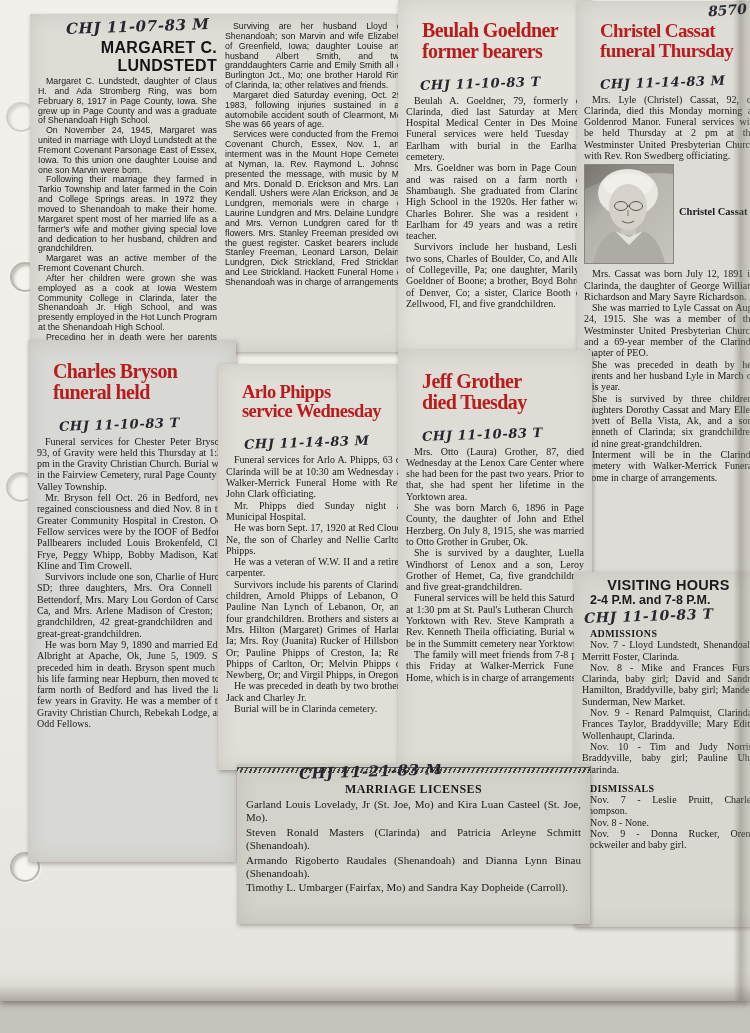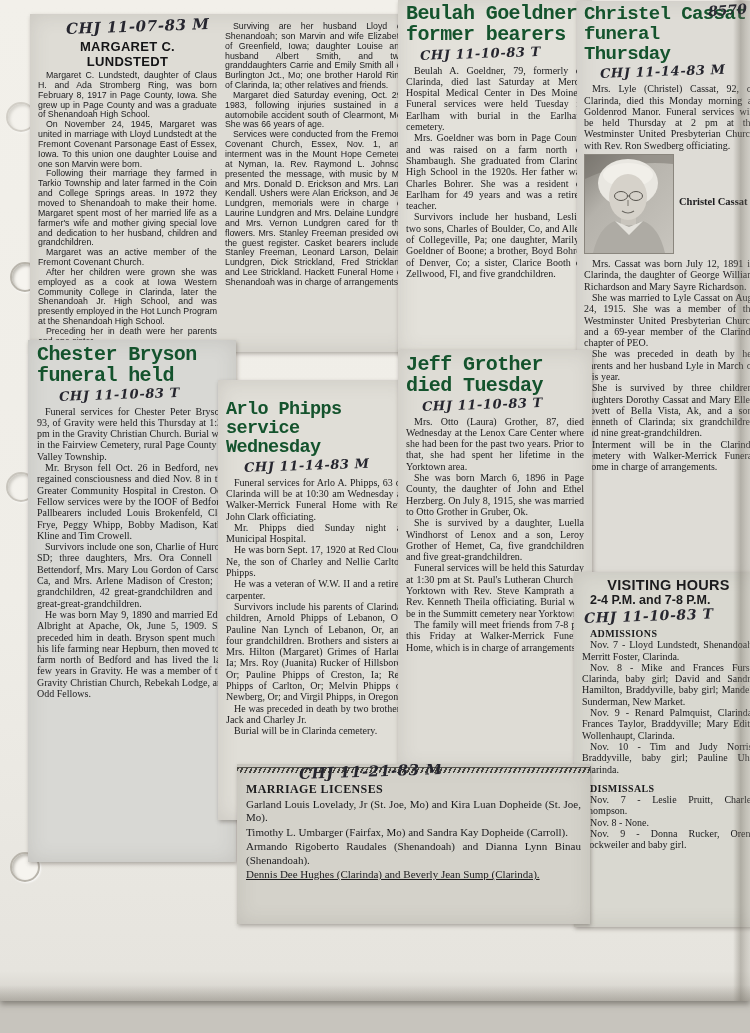--- a/index.html
+++ b/index.html
@@ -32,45 +32,45 @@
   }
   .serif-body p{
     margin:0;text-indent:8px;text-align:justify;
     font-family:"Liberation Serif", serif;font-size:10px;line-height:1.13;
   }
   .sans-body p{
     margin:0;text-indent:8px;text-align:justify;
     font-family:"Liberation Sans", sans-serif;font-size:8.8px;line-height:1.12;
   }
   .headline{
-    margin:0;font-family:Liberation Mono, monospace;font-weight:bold;
-    font-size:20px;line-height:1.04;letter-spacing:-0.6px;color:#14532d;
+    margin:16px;font-family:Liberation Serif, serif;font-weight:bold;
+    font-size:20px;line-height:1.04;letter-spacing:-0.6px;color:#b91c1c;
   }
   .subhead{font-size:19px;}
   .hand{
     font-family:"DejaVu Serif", serif;font-style:italic;font-weight:bold;
     color:#26262f;font-size:13px;letter-spacing:.6px;white-space:nowrap;
     transform:rotate(-2deg);transform-origin:left center;
   }
   .smallcaps-head{
-    margin:1px 0 2px 0;text-align:center;font-family:"Liberation Sans", sans-serif;
-    font-weight:bold;font-size:13px;letter-spacing:.3px;color:#141416;
+    margin:1px 0 2px 0;text-align:right;font-family:"Liberation Sans", sans-serif;
+    font-weight:bold;font-size:16px;letter-spacing:.3px;color:#141416;
   }
   .cols{display:flex;gap:8px;}
   .col{flex:1 1 0;min-width:0;}
   .photo-row{display:flex;margin:3px 0 4px 0;}
   .photo-frame{border:1px solid #8a867e;line-height:0;background:#aaa79f;}
   .photo-caption{
     font-weight:bold;font-size:10.5px;margin:42px 0 0 5px;
     font-family:"Liberation Serif", serif;
   }
   .hosp-head1{margin:0;font-family:"Liberation Sans", sans-serif;font-weight:bold;font-size:14.5px;letter-spacing:.3px;}
   .hosp-head2{margin:0 0 2px 0;font-family:"Liberation Sans", sans-serif;font-weight:bold;font-size:12.5px;}
   .section-label{margin:2px 0 1px 0;font-weight:bold;font-size:10px;letter-spacing:.4px;text-indent:0;}
-  .lic-head{margin:0 0 1px 0;text-align:left;font-weight:bold;font-size:12px;letter-spacing:.4px;}
+  .lic-head{margin:0 0 1px 0;text-align:center;font-weight:bold;font-size:12px;letter-spacing:.4px;}
   .lic-entries p{margin:0 0 1px 0;text-indent:0;text-align:justify;font-size:11px;line-height:1.22;}
   .lic-entries p.underlined{text-decoration:underline;}
   .zigzag{
     height:5px;margin:-1px -9px 3px -9px;
     background:repeating-linear-gradient(115deg,#45443f 0 1.6px,rgba(0,0,0,0) 1.6px 4.2px);
     border-top:1px solid #56544e;
   }
   .corner-num{
     position:absolute;left:708px;top:2px;z-index:45;
     font-family:"DejaVu Serif", serif;font-style:italic;font-weight:bold;
@@ -158,31 +158,31 @@
     </div>
     <p>Mrs. Cassat was born July 12, 1891 in Clarinda, the daughter of George William Richardson and Mary Sayre Richardson.</p>
     <p>She was married to Lyle Cassat on Aug. 24, 1915. She was a member of the Westminster United Presbyterian Church and a 69-year member of the Clarinda chapter of PEO.</p>
     <p>She was preceded in death by her parents and her husband Lyle in March of this year.</p>
     <p>She is survived by three children, daughters Dorothy Cassat and Mary Ellen Lovett of Bella Vista, Ak, and a son, Kenneth of Clarinda; six grandchildren and nine great-grandchildren.</p>
     <p>Interment will be in the Clarinda cemetery with Walker-Merrick Funeral Home in charge of arrangements.</p>
   </article>
 
   <article class="clip serif-body" style="left:28px;top:340px;width:190px;height:512px;background:#d8d8d4;padding:5px 9px;z-index:3;">
     <h2 class="headline">
-      <span>Chester Bryson</span><br>
+      <span>Charles Bryson</span><br>
       <span>funeral held</span>
     </h2>
     <div class="hand" style="margin:2px 0 2px 22px;">CHJ 11-10-83 T</div>
     <p>Funeral services for Chester Peter Bryson, 93, of Gravity were held this Thursday at 1:30 pm in the Gravity Christian Church. Burial was in the Fairview Cemetery, rural Page County in Valley Township.</p>
     <p>Mr. Bryson fell Oct. 26 in Bedford, never regained consciousness and died Nov. 8 in the Greater Community Hospital in Creston. Odd Fellow services were by the IOOF of Bedford. Pallbearers included Louis Brokenfeld, Cleo Frye, Peggy Whipp, Bobby Madison, Kathy Kline and Tim Crowell.</p>
     <p>Survivors include one son, Charlie of Huron, SD; three daughters, Mrs. Ora Connell of Bettendorf, Mrs. Mary Lou Gordon of Carson, Ca, and Mrs. Arlene Madison of Creston; 16 grandchildren, 42 great-grandchildren and 12 great-great-grandchildren.</p>
     <p>He was born May 9, 1890 and married Edna Albright at Apache, Ok, June 5, 1909. She preceded him in death. Bryson spent much of his life farming near Hepburn, then moved to a farm north of Bedford and has lived the last few years in Gravity. He was a member of the Gravity Christian Church, Rebekah Lodge, and Odd Fellows.</p>
   </article>
 
-  <article class="clip serif-body" style="left:218px;top:380px;width:178px;height:400px;background:#e0ded7;padding:20px 8px;z-index:3;">
+  <article class="clip serif-body" style="left:218px;top:364px;width:178px;height:400px;background:#e0ded7;padding:3px 8px;z-index:3;">
     <h2 class="headline" style="font-size:18.5px;">
       <span>Arlo Phipps</span><br>
       <span>service Wednesday</span>
     </h2>
     <div class="hand" style="margin:2px 0 2px 18px;">CHJ 11-14-83 M</div>
     <p>Funeral services for Arlo A. Phipps, 63 of Clarinda will be at 10:30 am Wednesday at Walker-Merrick Funeral Home with Rev. John Clark officiating.</p>
     <p>Mr. Phipps died Sunday night at Municipal Hospital.</p>
     <p>He was born Sept. 17, 1920 at Red Cloud, Ne, the son of Charley and Nellie Carlton Phipps.</p>
     <p>He was a veteran of W.W. II and a retired carpenter.</p>
     <p>Survivors include his parents of Clarinda; children, Arnold Phipps of Lebanon, Or; Pauline Nan Lynch of Lebanon, Or, and four grandchildren. Brothers and sisters are Mrs. Hilton (Margaret) Grimes of Harlan, Ia; Mrs. Roy (Juanita) Rucker of Hillsboro, Or; Pauline Phipps of Creston, Ia; Rex Phipps of Carlton, Or; Melvin Phipps of Newberg, Or; and Virgil Phipps, in Oregon.</p>
@@ -216,22 +216,22 @@
     <p>Nov. 7 - Leslie Pruitt, Charles Thompson.</p>
     <p>Nov. 8 - None.</p>
     <p>Nov. 9 - Donna Rucker, Orene Dockweiler and baby girl.</p>
   </article>
 
   <article class="clip serif-body" style="left:237px;top:764px;width:335px;height:152px;background:#d4d2ca;padding:4px 9px;z-index:5;">
     <div class="zigzag"></div>
     <div class="hand" style="position:absolute;left:62px;top:1px;font-size:15px;">CHJ 11-21-83 M</div>
     <h2 class="lic-head" style="margin-top:9px;">MARRIAGE LICENSES</h2>
     <div class="lic-entries">
-      <p>Garland Louis Lovelady, Jr (St. Joe, Mo) and Kira Luan Dopheide (St. Joe, Mo).</p>
+      <p>Garland Louis Lovelady, Jr (St. Joe, Mo) and Kira Luan Casteel (St. Joe, Mo).</p>
+      <p>Steven Ronald Masters (Clarinda) and Patricia Arleyne Schmitt (Shenandoah).</p>
+      <p>Armando Rigoberto Raudales (Shenandoah) and Dianna Lynn Binau (Shenandoah).</p>
       <p>Timothy L. Umbarger (Fairfax, Mo) and Sandra Kay Dopheide (Carroll).</p>
-      <p>Armando Rigoberto Raudales (Shenandoah) and Dianna Lynn Binau (Shenandoah).</p>
-      <p class="underlined">Dennis Dee Hughes (Clarinda) and Beverly Jean Sump (Clarinda).</p>
     </div>
   </article>
 
   <div class="edge-right"></div>
   <div class="edge-bottom"></div>
 </div>
 
 </body></html>

